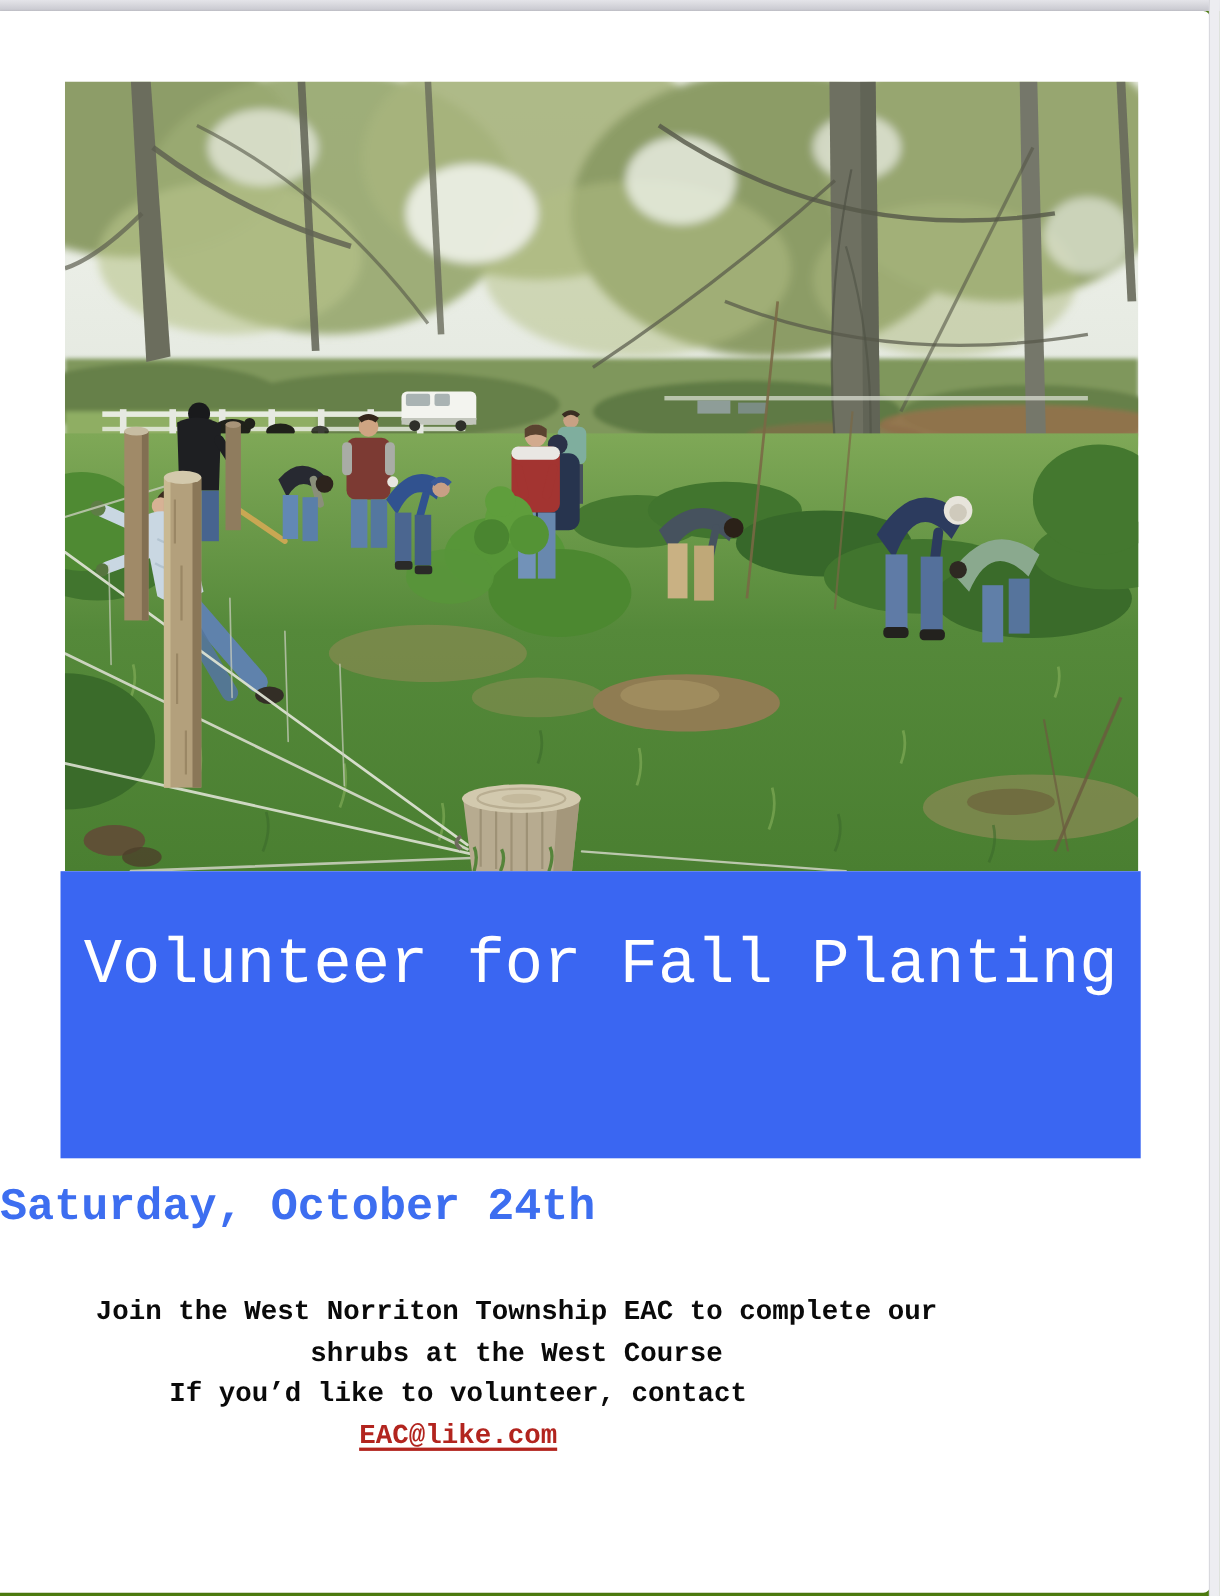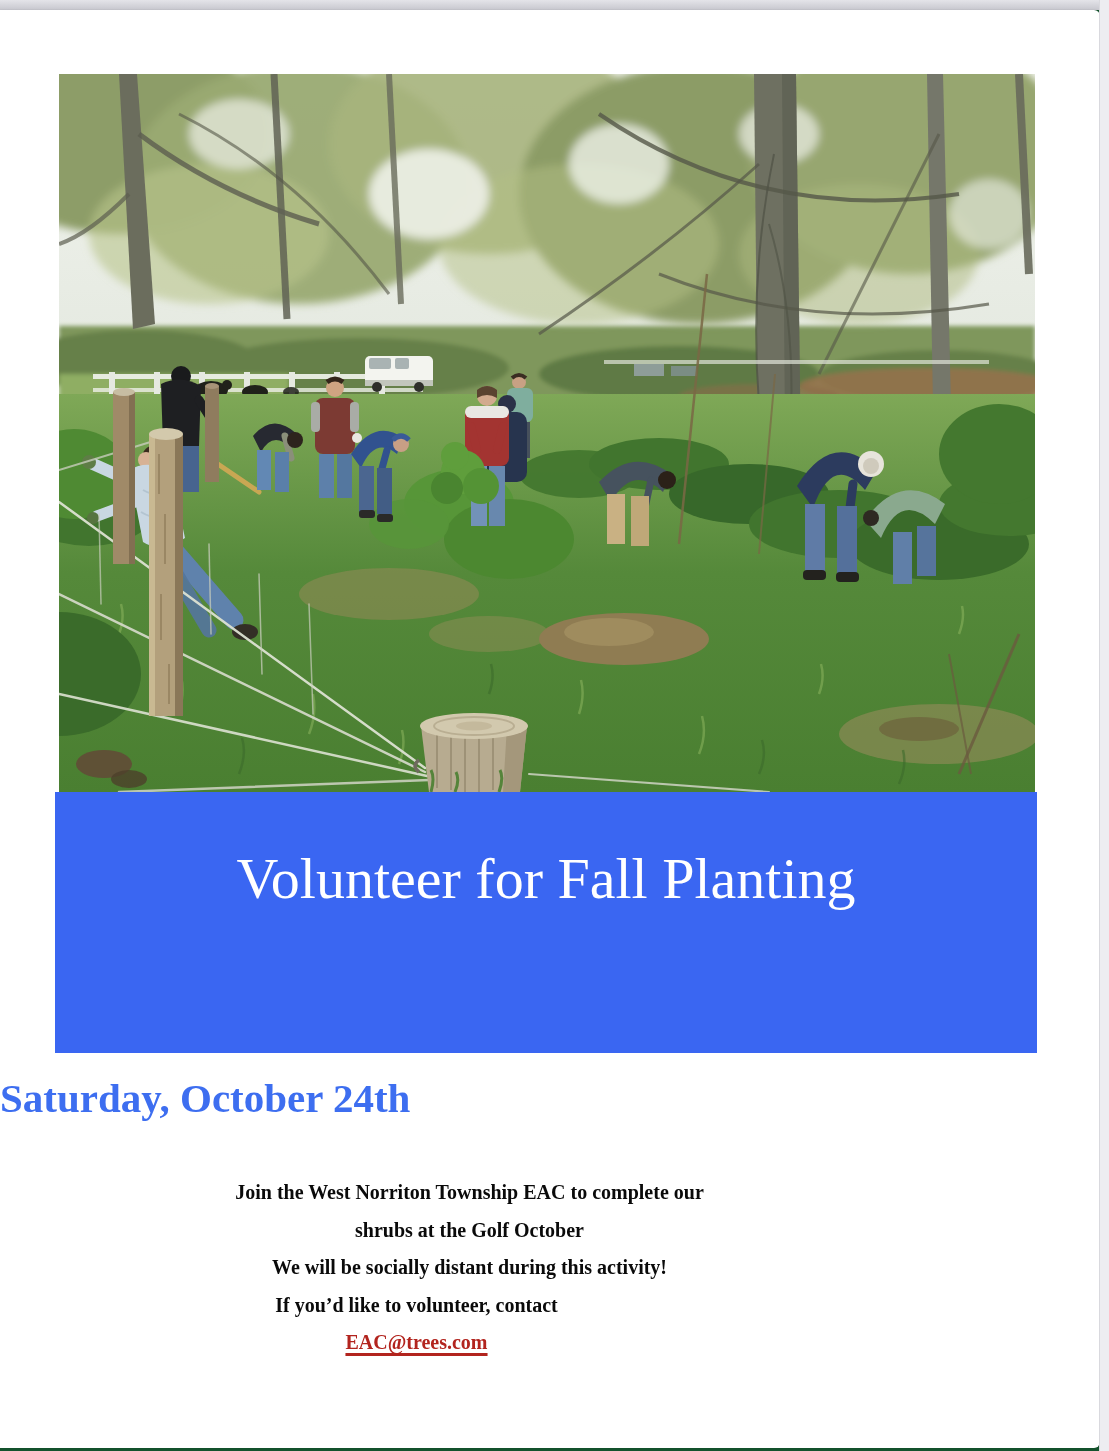--- a/index.html
+++ b/index.html
@@ -1,33 +1,33 @@
 <!DOCTYPE html>
 <html style="--banner-blue: #3A66F2; --date-blue: #3D6EF0; --email-red: #B2241E;"><head>
 <meta charset="utf-8">
 <style>
   html,body{margin:0;padding:0;background:#ededf1;}
-  .screen{position:relative;width:1109px;height:1451px;background:#14532d;overflow:hidden;
-          font-family:Liberation Serif, serif;}
+  .screen{position:relative;width:1109px;height:1451px;background:#4d7c0f;overflow:hidden;
+          font-family:Liberation Mono, monospace;}
   .top-strip{position:absolute;left:0;top:0;width:1109px;height:10px;
              background:linear-gradient(#e4e4e9,#c7c7ce);}
   .page{position:absolute;left:0;top:10px;width:1100px;height:1438px;background:#ffffff;
         border-radius:0 6px 6px 0;box-shadow:0 0 2px rgba(0,0,0,.12);}
   .right-strip{position:absolute;right:0;top:0;width:9px;height:1451px;background:#ededf1;
                border-left:1px solid #d9d9de;}
   .photo{position:absolute;left:59px;top:64px;width:976px;height:718px;overflow:hidden;}
   .photo svg{display:block;width:100%;height:100%;}
   .banner{position:absolute;left:55px;top:782px;width:982px;height:261px;
           background:var(--banner-blue,#3A66F2);display:flex;flex-direction:column;
           align-items:center;padding-top:58px;box-sizing:border-box;gap:62px;}
   .banner-line{color:#ffffff;font-size:58px;font-weight:400;line-height:1;white-space:nowrap;}
   .date{position:absolute;left:0;top:1068px;width:1100px;text-align:left;
         color:var(--date-blue,#3D6EF0);font-size:41px;font-weight:700;line-height:1;}
   .details{position:absolute;left:0;top:1164px;width:927px;text-align:center;
-           color:#0a0a0a;font-size:20px;font-weight:700;line-height:37.5px;}
+           color:#0a0a0a;font-size:25px;font-weight:700;line-height:37.5px;}
   .dl{position:relative;white-space:nowrap;}
   .shift-r{left:6px;}
   .shift-l{left:-47px;}
   .email{color:var(--email-red,#B2241E);text-decoration:underline;
          text-decoration-thickness:3px;text-underline-offset:4px;cursor:pointer;}
 </style>
 </head>
 <body>
 
 <div class="screen">
@@ -317,24 +317,23 @@
     </div>
 
     <div class="banner">
       <div class="banner-line">Volunteer for Fall Planting</div>
     </div>
 
     <div class="date">Saturday, October 24th</div>
 
     <div class="details">
       <div class="dl shift-r">Join the West Norriton Township EAC to complete our</div>
-      <div class="dl shift-r">shrubs at the Golf October</div>
-      <div class="dl shift-r">We will be socially distant during this activity!</div>
+      <div class="dl shift-r">shrubs at the West Course</div>
       <div class="dl shift-l">If you’d like to volunteer, contact</div>
       <div class="dl shift-l">
-        <a class="email">EAC@trees.com</a>
+        <a class="email">EAC@like.com</a>
       </div>
     </div>
 
   </div>
 
   <div class="right-strip"></div>
 </div>
 
 </body></html>

